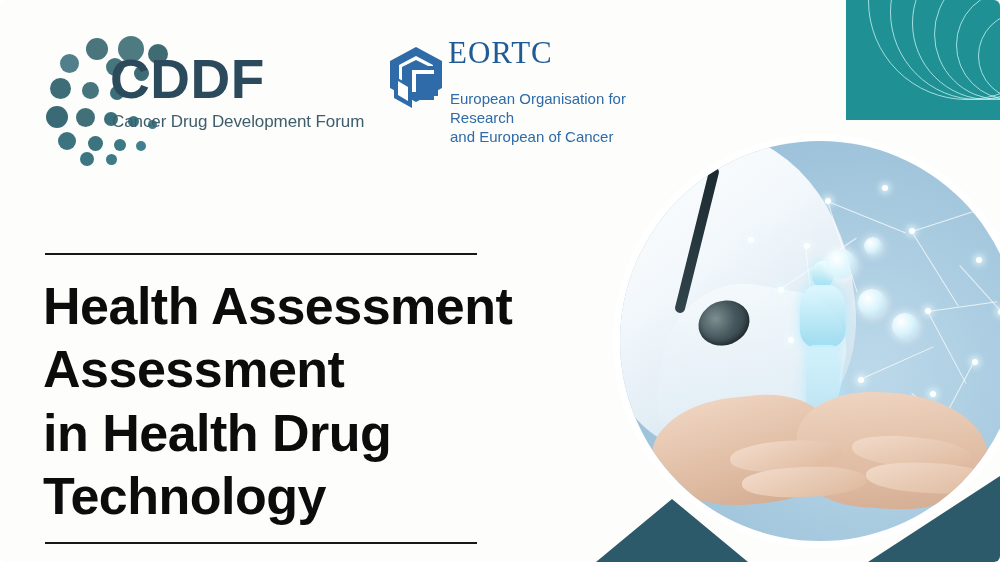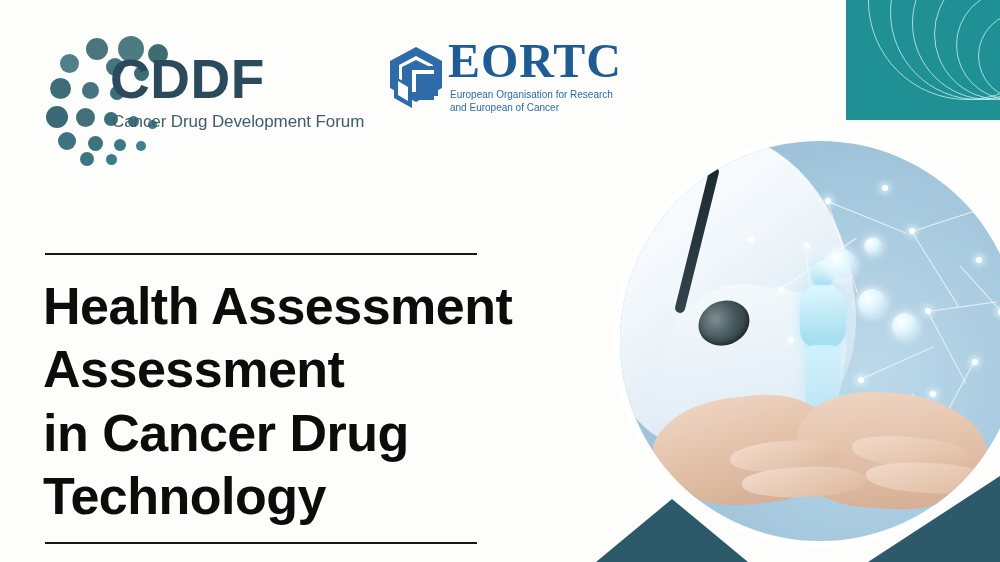--- a/index.html
+++ b/index.html
@@ -9,20 +9,21 @@
   }
   body {
     font-family: "Liberation Sans", sans-serif;
   }
   .poster {
     position: relative;
     width: 1000px;
     height: 562px;
     background: #fdfdfb;
     overflow: hidden;
+    border-radius: 6px;
   }
 
   
   .teal-corner {
     position: absolute;
     top: 0;
     left: 846px;
     width: 154px;
     height: 120px;
     background: #1f9094;
@@ -250,32 +251,32 @@
     position: absolute;
     left: 0;
     top: 6px;
     width: 64px;
     height: 66px;
   }
   .eortc-word {
     position: absolute;
     left: 62px;
     top: -3px;
-    font-size: 48px;
-    font-weight: bold;
+    font-size: 31px;
+    font-weight: normal;
     color: #1f5c96;
     font-family: "Liberation Serif", serif;
     letter-spacing: 1px;
     line-height: 1;
   }
   .eortc-sub {
     position: absolute;
     left: 64px;
     top: 49px;
-    font-size: 10px;
+    font-size: 15px;
     color: #2e6ba8;
     line-height: 1.28;
     width: 200px;
   }
   .eortc-tagline {
     position: absolute;
     left: 388px;
     top: 136px;
     font-size: 22px;
     font-style: italic;
@@ -437,19 +438,19 @@
       <div>European Organisation for Research</div>
       <div>and European of Cancer</div>
     </div>
   </div>
 
   <div class="rule rule-top"></div>
 
   <div class="headline">
     <span class="ln">Health Assessment</span>
     <span class="ln">Assessment</span>
-    <span class="ln">in Cancer Drug</span>
+    <span class="ln">in Health Drug</span>
     <span class="ln">Technology</span>
   </div>
 
   <div class="rule rule-bottom"></div>
 
 </div>
 
 </body></html>

